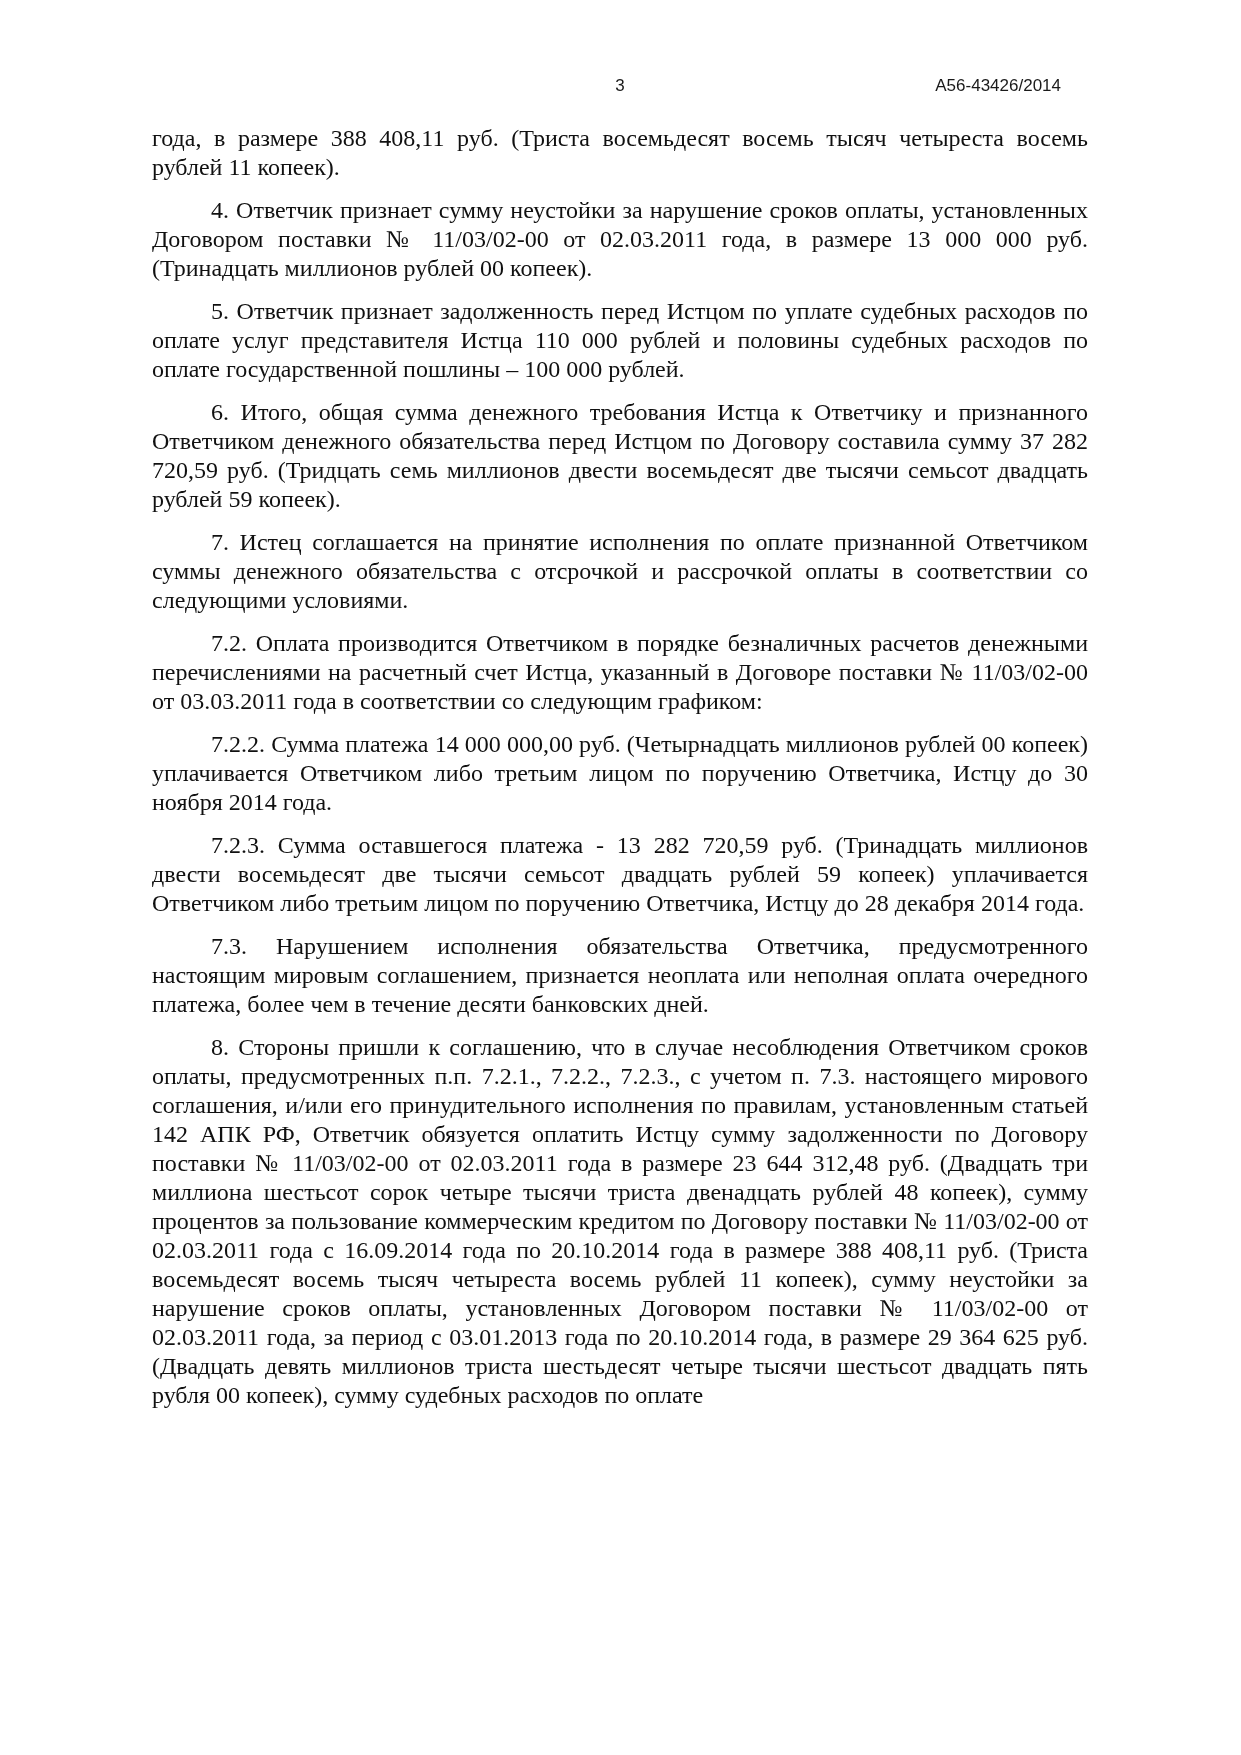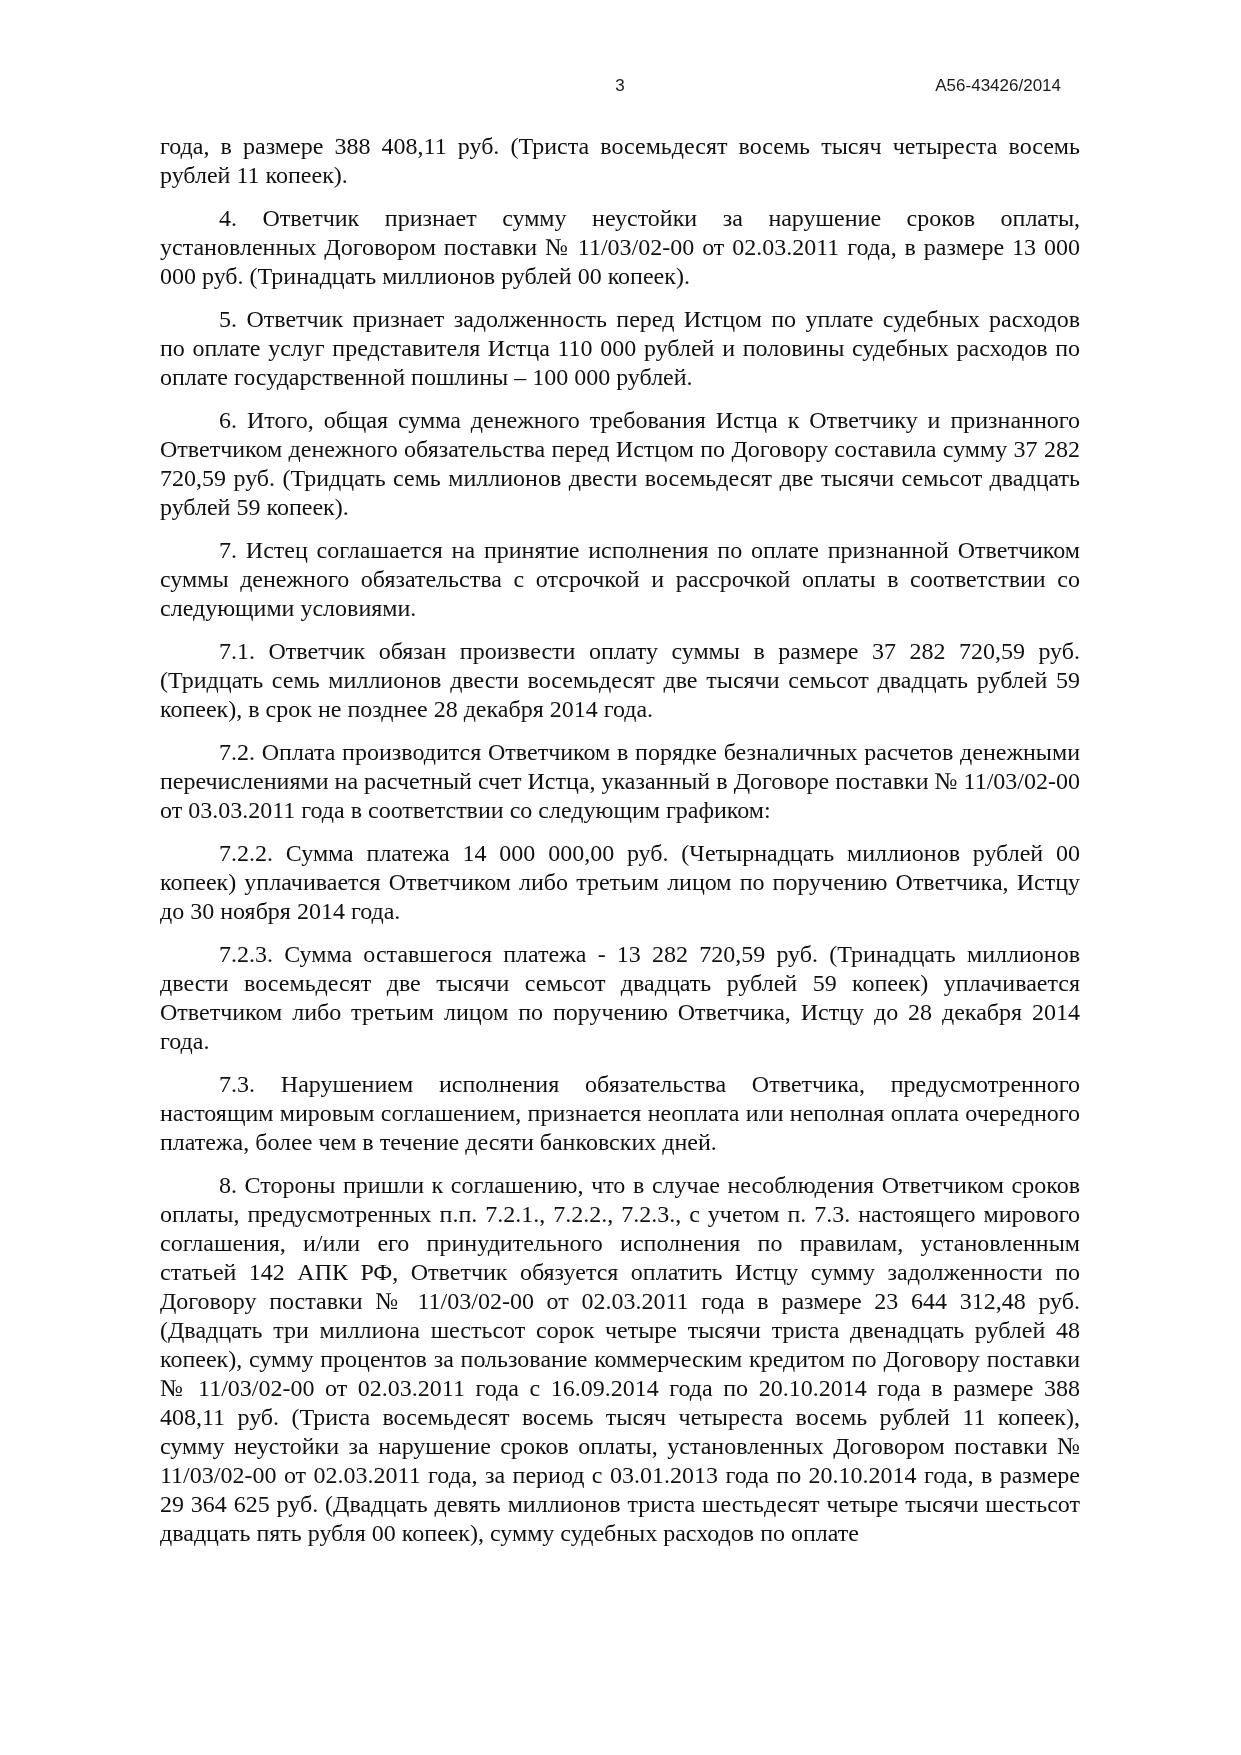--- a/index.html
+++ b/index.html
@@ -41,21 +41,21 @@
   .doc-body {
     position: absolute;
     top: 120px;
     left: 148px;
     width: 944px;
     font-size: 24px;
     line-height: 29px;
     text-align: justify;
   }
   .doc-body p {
-    margin: 12px;
+    margin: 4px;
     text-indent: 59px;
   }
   .doc-body p + p {
     margin-top: 14px;
   }
   .doc-body p.no-indent {
     text-indent: 0;
   }
 </style>
 </head>
@@ -65,20 +65,19 @@
   <div class="page-header">
     <span class="page-number">3</span>
     <span class="case-number">А56-43426/2014</span>
   </div>
   <div class="doc-body">
       <p class="no-indent">года, в размере 388 408,11 руб. (Триста восемьдесят восемь тысяч четыреста восемь рублей 11 копеек).</p>
       <p>4. Ответчик признает сумму неустойки за нарушение сроков оплаты, установленных Договором поставки № 11/03/02-00 от 02.03.2011 года, в размере 13 000 000 руб. (Тринадцать миллионов рублей 00 копеек).</p>
       <p>5. Ответчик признает задолженность перед Истцом по уплате судебных расходов по оплате услуг представителя Истца 110 000 рублей и половины судебных расходов по оплате государственной пошлины – 100 000 рублей.</p>
       <p>6. Итого, общая сумма денежного требования Истца к Ответчику и признанного Ответчиком денежного обязательства перед Истцом по Договору составила сумму 37 282 720,59 руб. (Тридцать семь миллионов двести восемьдесят две тысячи семьсот двадцать рублей 59 копеек).</p>
       <p>7. Истец соглашается на принятие исполнения по оплате признанной Ответчиком суммы денежного обязательства с отсрочкой и рассрочкой оплаты в соответствии со следующими условиями.</p>
-      <p>7.1. Ответчик обязан произвести оплату суммы в размере 37 282 720,59 руб. (Тридцать семь миллионов двести восемьдесят две тысячи семьсот двадцать рублей 59 копеек), в срок не позднее 28 декабря 2014 года.</p>
       <p>7.2. Оплата производится Ответчиком в порядке безналичных расчетов денежными перечислениями на расчетный счет Истца, указанный в Договоре поставки № 11/03/02-00 от 03.03.2011 года в соответствии со следующим графиком:</p>
       <p>7.2.2. Сумма платежа 14 000 000,00 руб. (Четырнадцать миллионов рублей 00 копеек) уплачивается Ответчиком либо третьим лицом по поручению Ответчика, Истцу до 30 ноября 2014 года.</p>
       <p>7.2.3. Сумма оставшегося платежа - 13 282 720,59 руб. (Тринадцать миллионов двести восемьдесят две тысячи семьсот двадцать рублей 59 копеек) уплачивается Ответчиком либо третьим лицом по поручению Ответчика, Истцу до 28 декабря 2014 года.</p>
       <p>7.3. Нарушением исполнения обязательства Ответчика, предусмотренного настоящим мировым соглашением, признается неоплата или неполная оплата очередного платежа, более чем в течение десяти банковских дней.</p>
       <p>8. Стороны пришли к соглашению, что в случае несоблюдения Ответчиком сроков оплаты, предусмотренных п.п. 7.2.1., 7.2.2., 7.2.3., с учетом п. 7.3. настоящего мирового соглашения, и/или его принудительного исполнения по правилам, установленным статьей 142 АПК РФ, Ответчик обязуется оплатить Истцу сумму задолженности по Договору поставки № 11/03/02-00 от 02.03.2011 года в размере 23 644 312,48 руб. (Двадцать три миллиона шестьсот сорок четыре тысячи триста двенадцать рублей 48 копеек), сумму процентов за пользование коммерческим кредитом по Договору поставки № 11/03/02-00 от 02.03.2011 года с 16.09.2014 года по 20.10.2014 года в размере 388 408,11 руб. (Триста восемьдесят восемь тысяч четыреста восемь рублей 11 копеек), сумму неустойки за нарушение сроков оплаты, установленных Договором поставки № 11/03/02-00 от 02.03.2011 года, за период с 03.01.2013 года по 20.10.2014 года, в размере 29 364 625 руб. (Двадцать девять миллионов триста шестьдесят четыре тысячи шестьсот двадцать пять рубля 00 копеек), сумму судебных расходов по оплате</p>
     </div>
 </div>
 
 </body></html>

